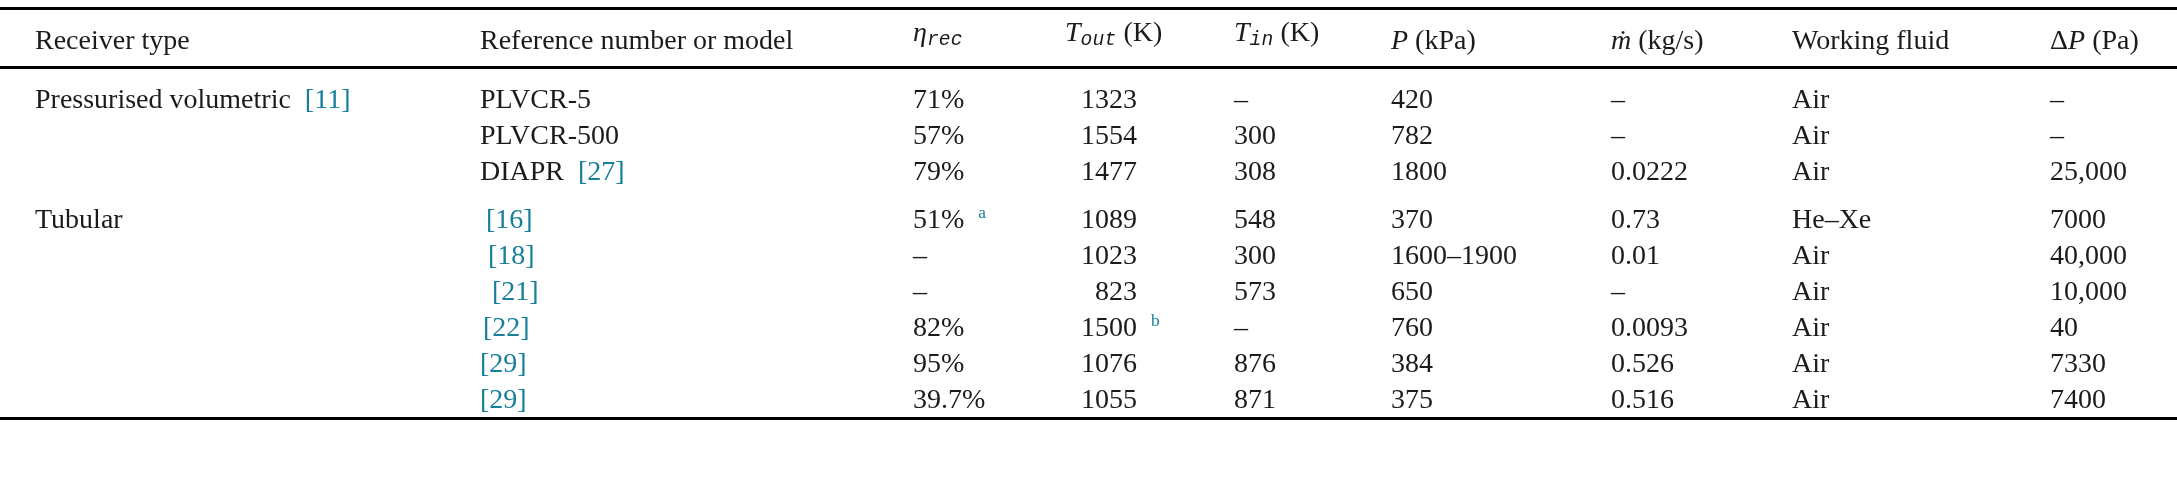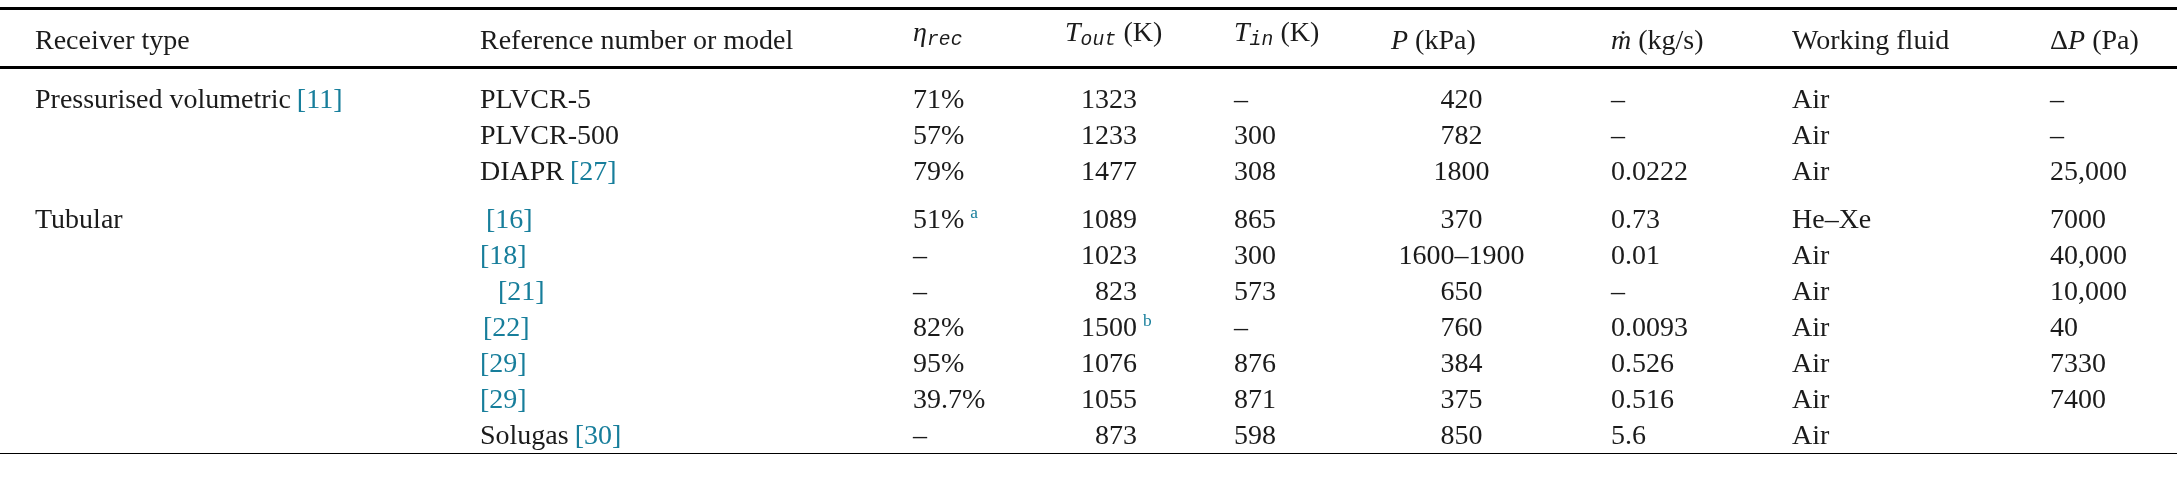--- a/index.html
+++ b/index.html
@@ -23,24 +23,24 @@
     font-size:28px;line-height:28px;padding:4px 0;vertical-align:top;
     white-space:nowrap;
   }
   .col-first{padding-left:35px;}
   tr.section-first td{padding-top:16px;}
   .h-sym{font-style:italic;}
   .h-pre{font-style:normal;}
   .h-sub{font-style:italic;font-size:0.70em;vertical-align:-0.22em;letter-spacing:0.2px;font-family:Liberation Mono, monospace;}
   .h-unit:not(:empty){margin-left:7px;}
   .ref{color:#177e9b;text-decoration:none;cursor:pointer;}
-  .ref:not(:empty){margin-left:6px;}
+  .ref:not(:empty){margin-left:14px;}
   sup.ref{font-size:0.62em;vertical-align:super;line-height:0;margin-left:1px;}
   .rnum{display:inline-block;width:72px;text-align:right;}
-  .rnum-p{display:inline-block;width:141px;text-align:center;}
+  .rnum-p{display:inline-block;width:141px;text-align:left;}
 </style>
 </head>
 <body>
 
 <div class="page">
   <table>
     <colgroup>
       <col style="width:480px">
         <col style="width:433px">
         <col style="width:152px">
@@ -73,21 +73,21 @@
         <td><span>–</span></td>
         <td><span class="rnum-p">420</span></td>
         <td><span>–</span></td>
         <td><span>Air</span></td>
         <td><span>–</span></td>
       </tr>
       <tr>
         <td class="col-first"><span></span></td>
         <td><span>PLVCR-500</span><a class="ref"></a></td>
         <td><span>57%</span></td>
-        <td><span class="rnum">1233</span></td>
+        <td><span class="rnum">1554</span></td>
         <td><span>300</span></td>
         <td><span class="rnum-p">782</span></td>
         <td><span>–</span></td>
         <td><span>Air</span></td>
         <td><span>–</span></td>
       </tr>
       <tr>
         <td class="col-first"><span></span></td>
         <td><span>DIAPR</span><a class="ref">[27]</a></td>
         <td><span>79%</span></td>
@@ -96,40 +96,40 @@
         <td><span class="rnum-p">1800</span></td>
         <td><span>0.0222</span></td>
         <td><span>Air</span></td>
         <td><span>25,000</span></td>
       </tr>
       <tr class="section-first">
         <td class="col-first"><span>Tubular</span></td>
         <td><span></span><a class="ref" style="margin-left:6px">[16]</a></td>
         <td><span>51%</span><sup class="ref">a</sup></td>
         <td><span class="rnum">1089</span></td>
-        <td><span>865</span></td>
+        <td><span>548</span></td>
         <td><span class="rnum-p">370</span></td>
         <td><span>0.73</span></td>
         <td><span>He–Xe</span></td>
         <td><span>7000</span></td>
       </tr>
       <tr>
         <td class="col-first"><span></span></td>
-        <td><span></span><a class="ref" style="margin-left:0">[18]</a></td>
+        <td><span></span><a class="ref" style="margin-left:8px">[18]</a></td>
         <td><span>–</span></td>
         <td><span class="rnum">1023</span></td>
         <td><span>300</span></td>
         <td><span class="rnum-p">1600–1900</span></td>
         <td><span>0.01</span></td>
         <td><span>Air</span></td>
         <td><span>40,000</span></td>
       </tr>
       <tr>
         <td class="col-first"><span></span></td>
-        <td><span></span><a class="ref" style="margin-left:18px">[21]</a></td>
+        <td><span></span><a class="ref" style="margin-left:12px">[21]</a></td>
         <td><span>–</span></td>
         <td><span class="rnum">823</span></td>
         <td><span>573</span></td>
         <td><span class="rnum-p">650</span></td>
         <td><span>–</span></td>
         <td><span>Air</span></td>
         <td><span>10,000</span></td>
       </tr>
       <tr>
         <td class="col-first"><span></span></td>
@@ -157,26 +157,15 @@
         <td class="col-first"><span></span></td>
         <td><span></span><a class="ref" style="margin-left:0">[29]</a></td>
         <td><span>39.7%</span></td>
         <td><span class="rnum">1055</span></td>
         <td><span>871</span></td>
         <td><span class="rnum-p">375</span></td>
         <td><span>0.516</span></td>
         <td><span>Air</span></td>
         <td><span>7400</span></td>
       </tr>
-      <tr>
-        <td class="col-first"><span></span></td>
-        <td><span>Solugas</span><a class="ref">[30]</a></td>
-        <td><span>–</span></td>
-        <td><span class="rnum">873</span></td>
-        <td><span>598</span></td>
-        <td><span class="rnum-p">850</span></td>
-        <td><span>5.6</span></td>
-        <td><span>Air</span></td>
-        <td><span></span></td>
-      </tr>
     </tbody>
   </table>
 </div>
 
 </body></html>

